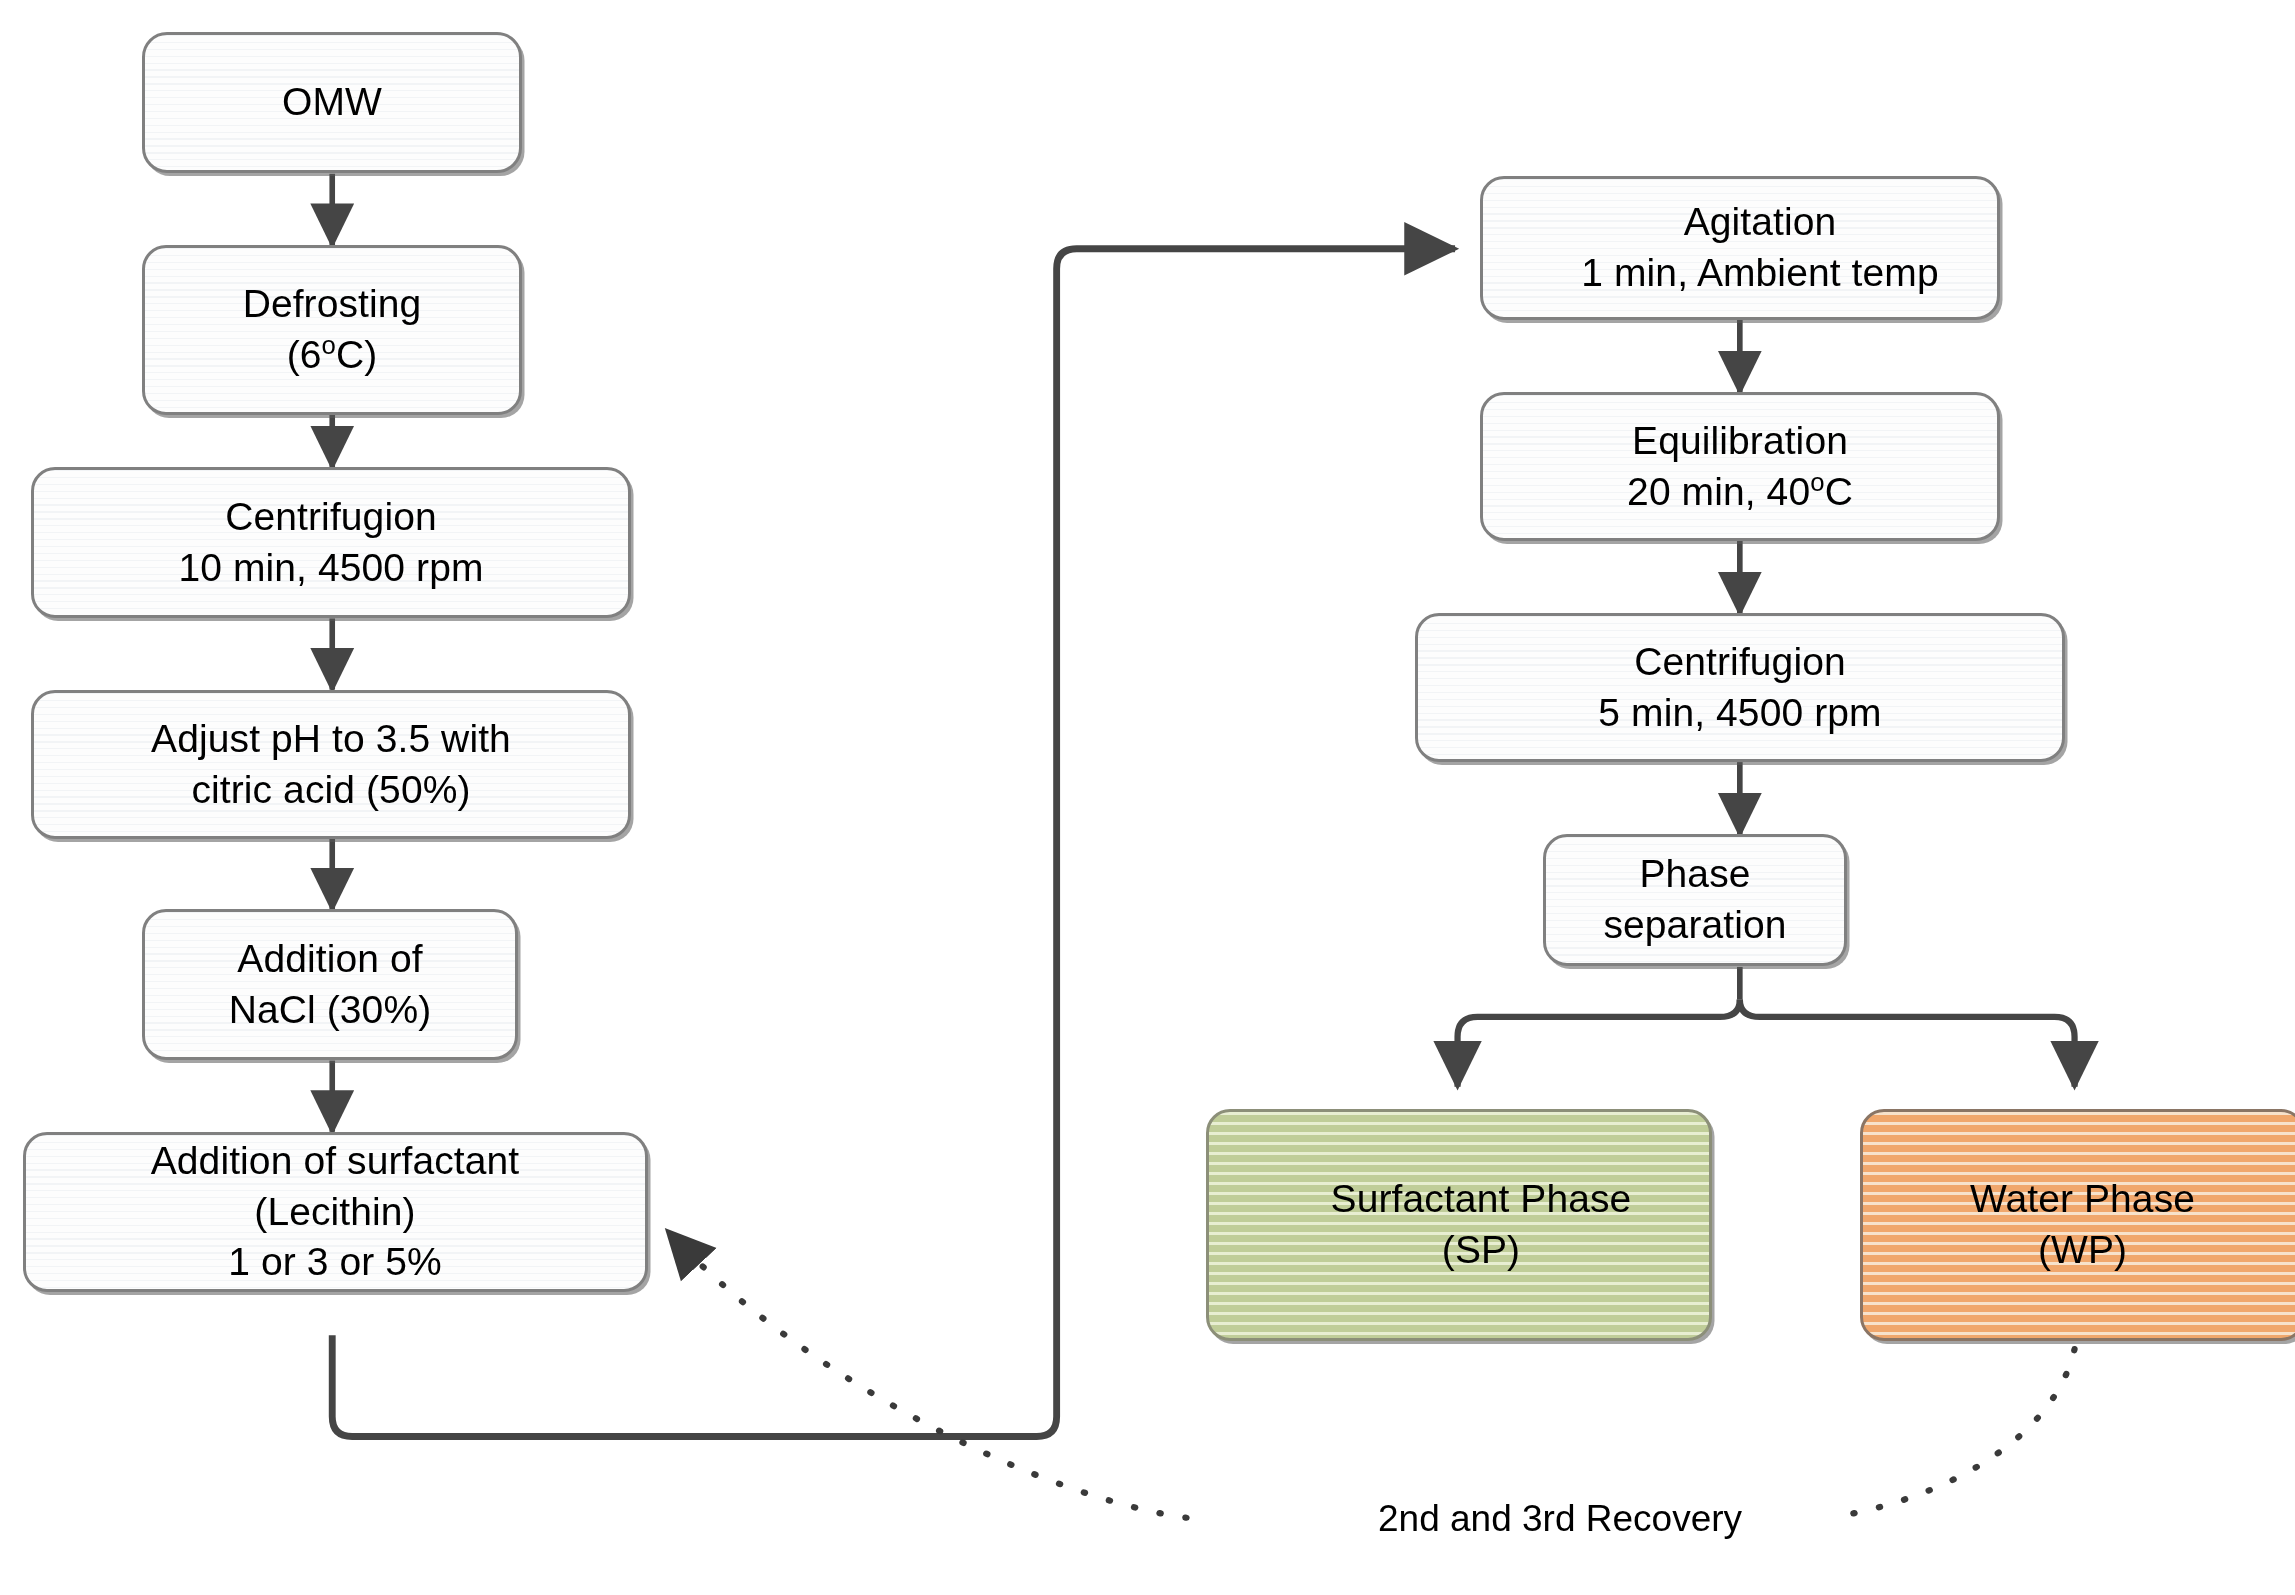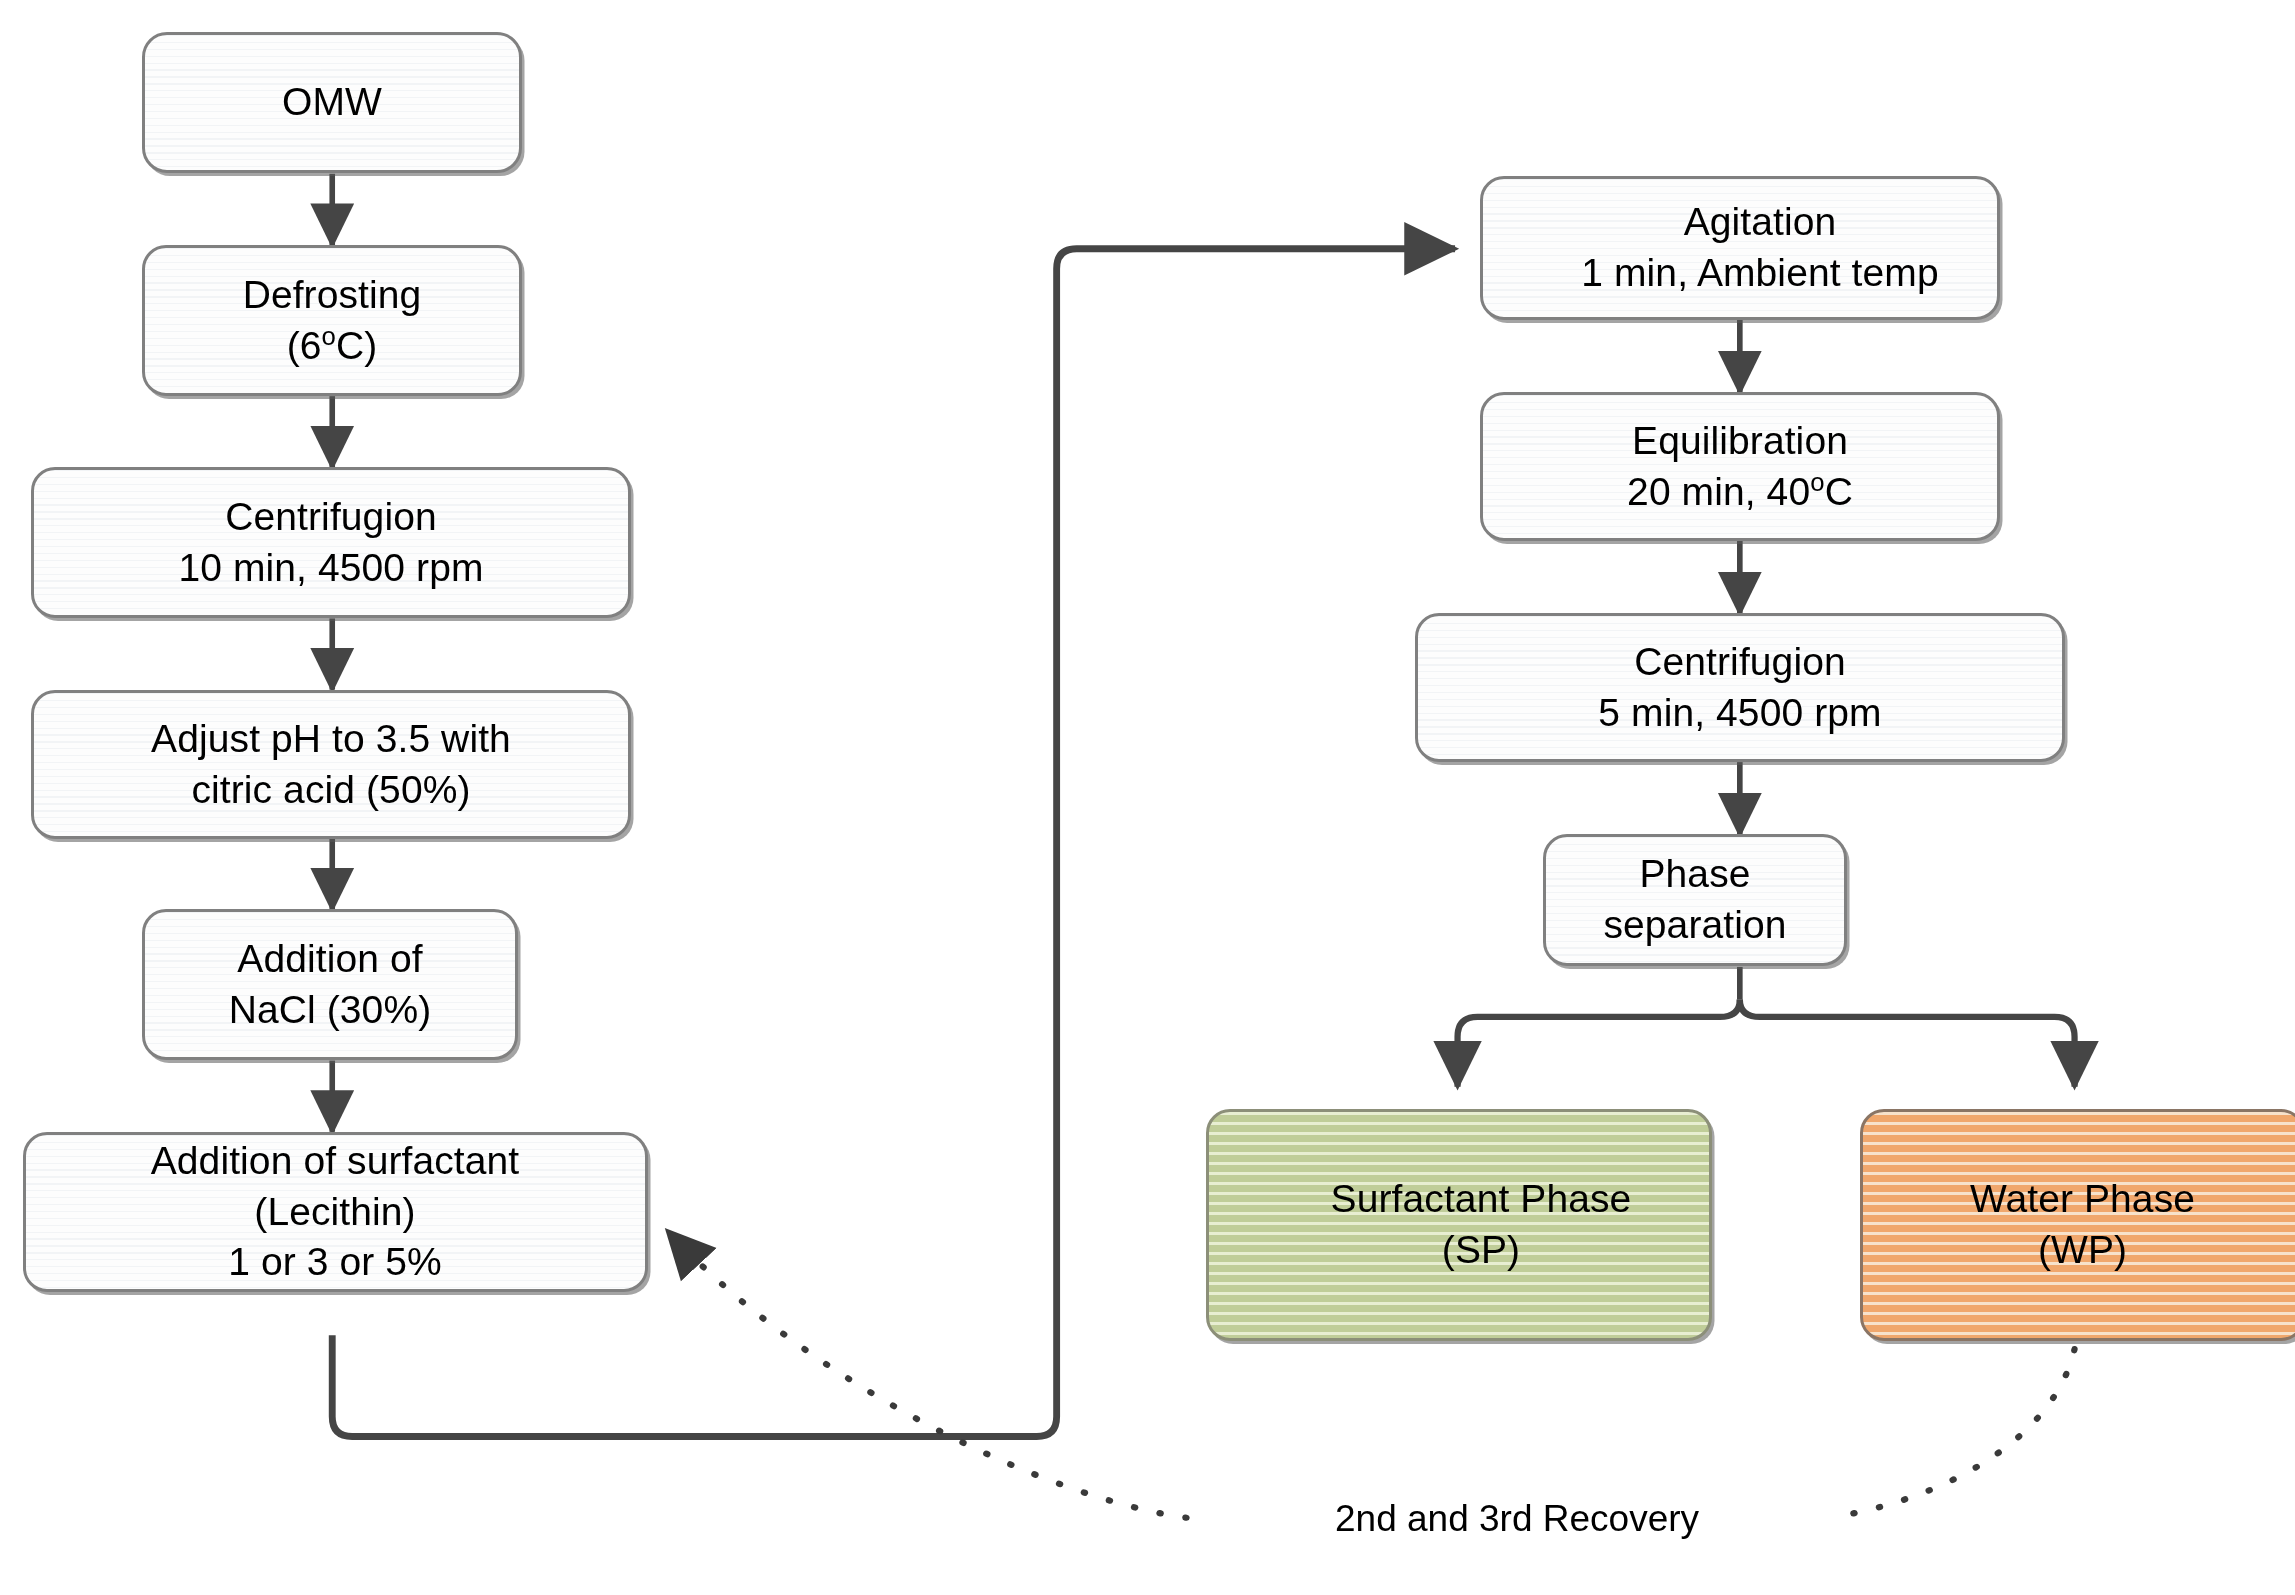--- a/index.html
+++ b/index.html
@@ -141,21 +141,21 @@
     <path d="M 2786 1600 Q 2786 1628 2818 1628 L 3290 1628 Q 3322 1628 3322 1660 L 3322 1740" stroke="#454545" stroke-width="10" fill="none" marker-end="url(#arrow)"></path>
 
     <path d="M 3322 2160 C 3290 2300 3120 2400 2930 2430" stroke="#3a3a3a" stroke-width="10" fill="none" stroke-dasharray="2 40" stroke-linecap="round"></path>
     <path d="M 1900 2430 C 1680 2400 1300 2220 1070 1972" stroke="#3a3a3a" stroke-width="10" fill="none" stroke-dasharray="2 40" stroke-linecap="round" marker-end="url(#arrowDot)"></path>
   </svg>
 
   <div class="node plain" style="left:142px;  top:32px;   width:380px; height:141px;border-radius:25px;">
     <span class="ln">OMW</span>
   </div>
 
-  <div class="node plain" style="left:142px;  top:245px;  width:380px; height:151px;">
+  <div class="node plain" style="left:142px;  top:245px;  width:380px; height:170px;">
     <span class="ln">Defrosting</span>
     <span class="ln"><span>(6</span><span class="sup">o</span><span>C)</span></span>
   </div>
 
   <div class="node plain" style="left:31px;   top:467px;  width:600px; height:151px;">
     <span class="ln">Centrifugion</span>
     <span class="ln">10 min, 4500 rpm</span>
   </div>
 
   <div class="node plain" style="left:31px;   top:690px; width:600px; height:149px;">
@@ -197,16 +197,16 @@
   <div class="node green" style="left:1206px; top:1109px; width:506px; height:232px;">
     <span class="ln">Surfactant Phase</span>
     <span class="ln">(SP)</span>
   </div>
 
   <div class="node orange" style="left:1860px; top:1109px; width:445px; height:232px;">
     <span class="ln">Water Phase</span>
     <span class="ln">(WP)</span>
   </div>
 
-  <div class="caption" style="left:1335px; top:1498px;">2nd and 3rd Recovery</div>
+  <div class="caption" style="left:1378px; top:1498px;">2nd and 3rd Recovery</div>
 
 </div>
 
 
 </body></html>

